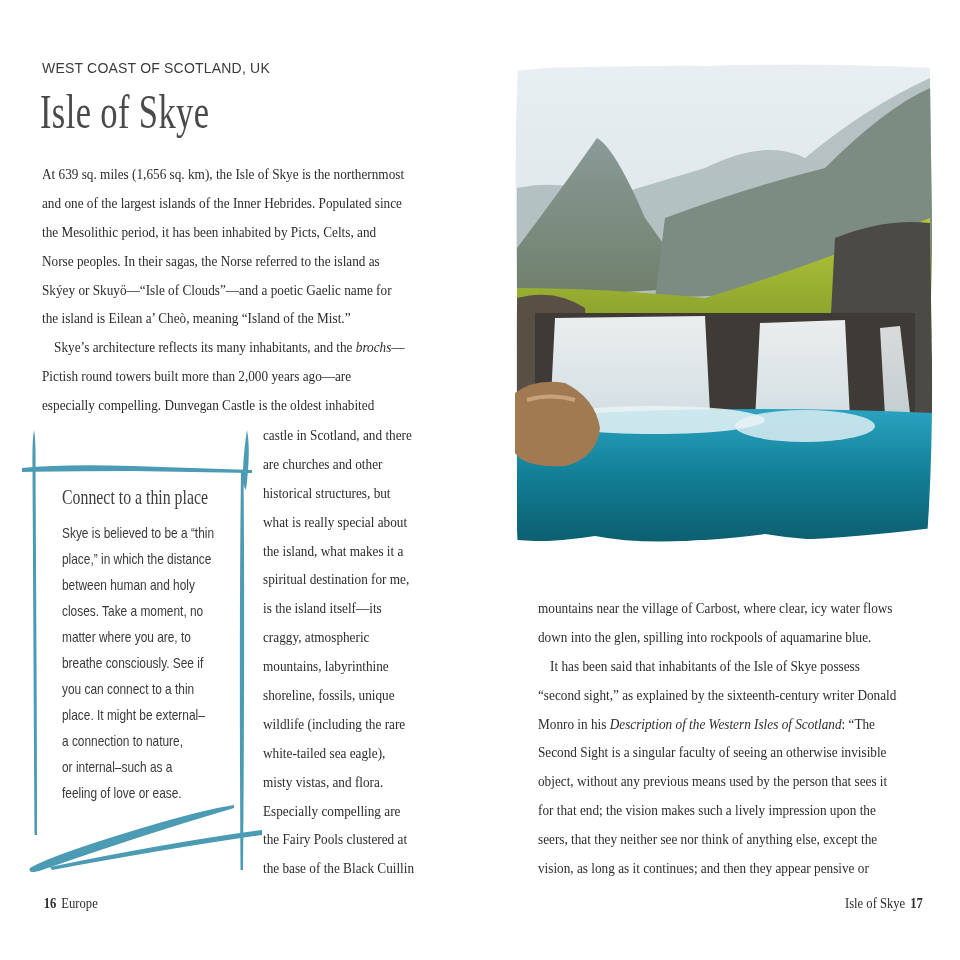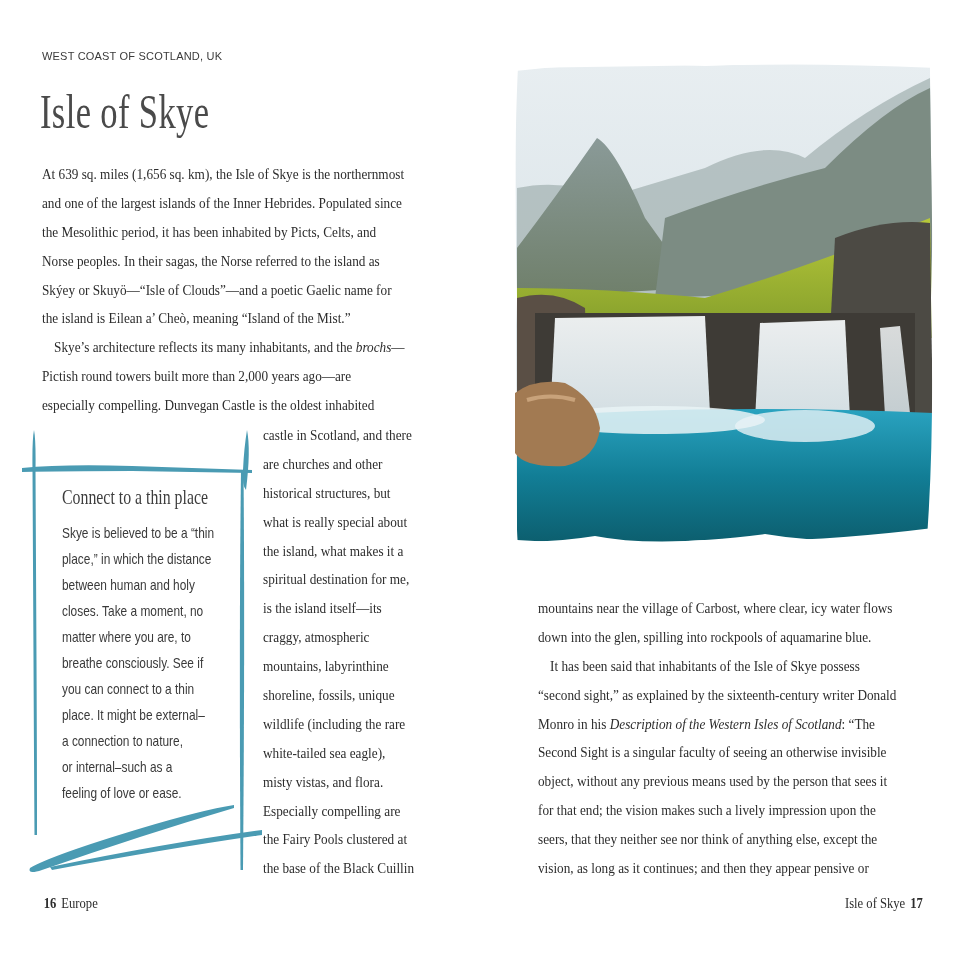--- a/index.html
+++ b/index.html
@@ -2,21 +2,21 @@
 <html><head>
   <meta charset="utf-8">
   <style>
     html, body { margin: 0; padding: 0; }
     body {
       width: 960px; height: 960px; background: #ffffff; position: relative; overflow: hidden;
       font-family: "Liberation Serif", serif; color: #2c2c2c;
     }
     .abs { position: absolute; }
     .kicker {
-      left: 42px; top: 50px; font-family: "Liberation Sans", sans-serif; font-size: 11px;
+      left: 42px; top: 60px; font-family: "Liberation Sans", sans-serif; font-size: 14px;
       letter-spacing: 0.2px; color: #3a3a3a;
     }
     .title {
       left: 40px; top: 84px; font-family: "Liberation Serif", serif; font-size: 48px;
       line-height: 56px; color: #4a4a4a; transform: scaleX(0.72); transform-origin: left top;
       letter-spacing: 0.5px;
     }
     .body-text {
       font-size: 15.4px; line-height: 28.9px; color: #2c2c2c; transform: scaleX(0.86);
       transform-origin: left top; white-space: nowrap;

